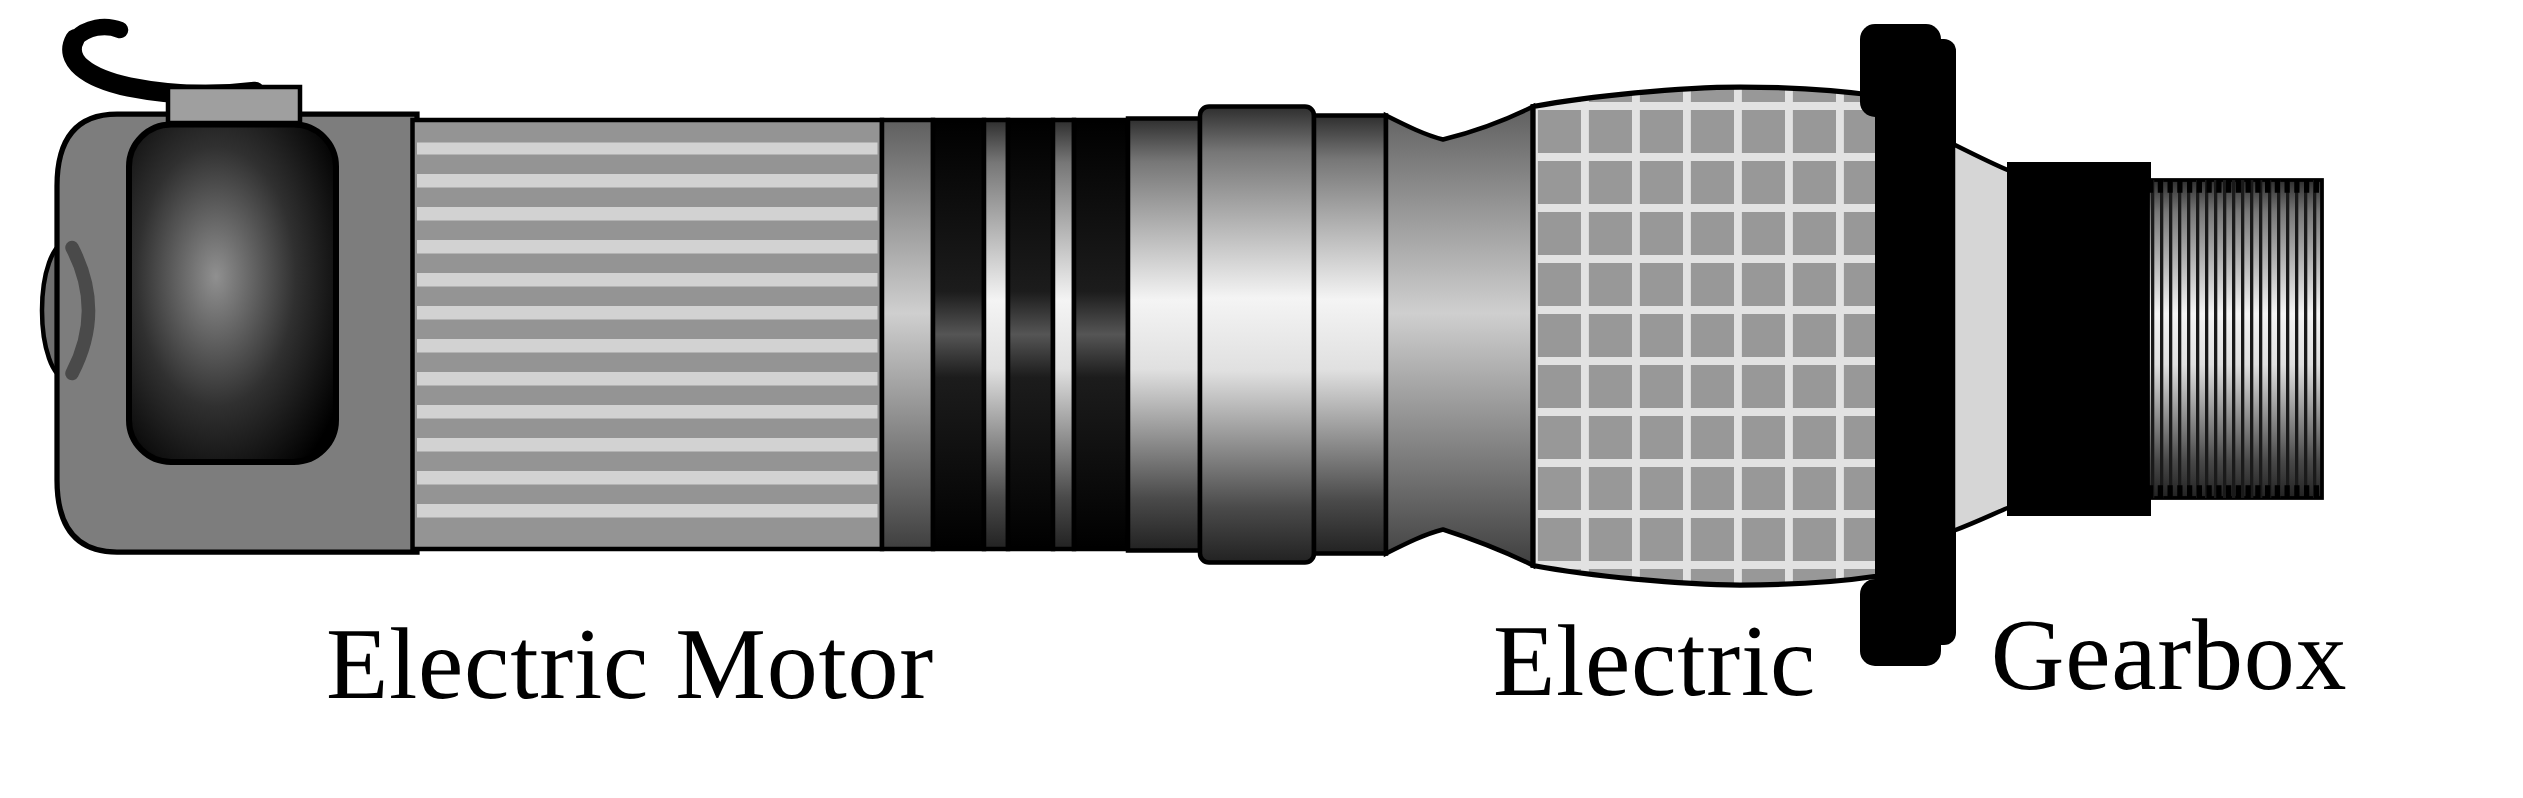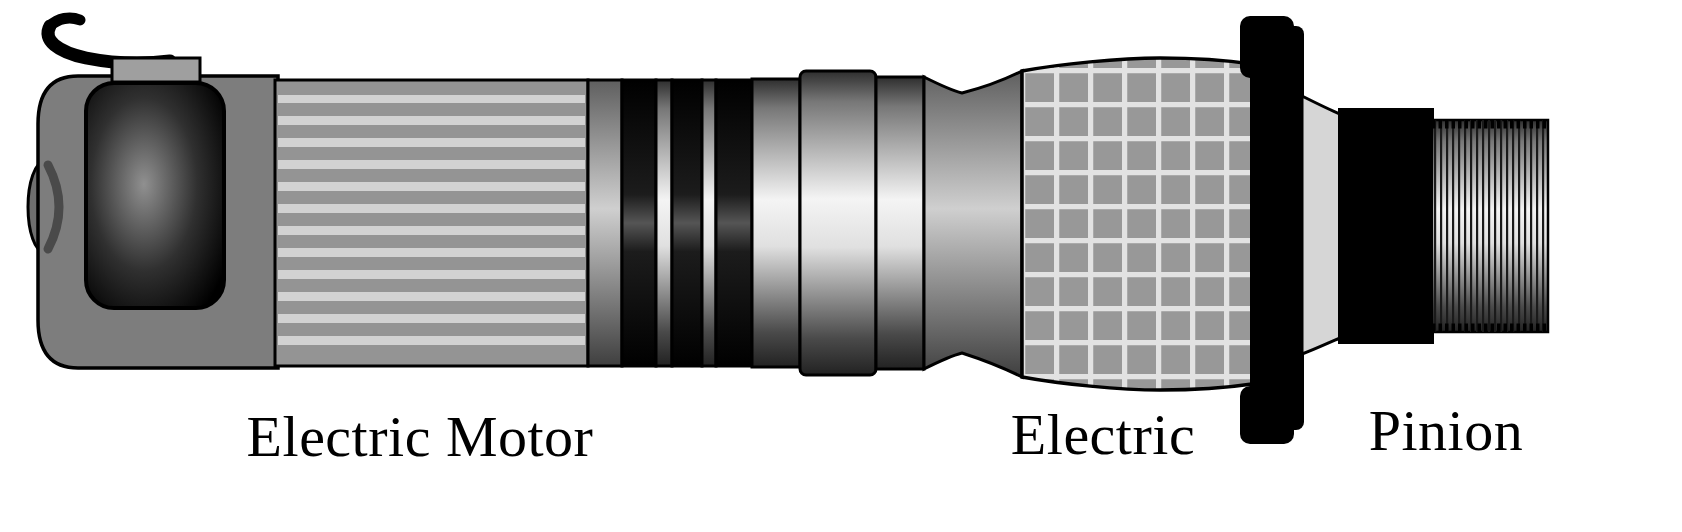--- a/index.html
+++ b/index.html
@@ -19,21 +19,21 @@
     position: absolute;
     left: 0;
     top: 0;
     width: 1682px;
     height: 532px;
   }
   .part-label {
     position: absolute;
     transform: translateX(-50%);
     color: #000000;
-    font-size: 58px;
+    font-size: 68px;
     line-height: 1;
     white-space: nowrap;
     letter-spacing: 0.5px;
   }
   .label-motor   { left: 420px;  top: 408px; }
   .label-gearbox { left: 1103px; top: 406px; }
   .label-pinion  { left: 1446px; top: 402px; }
 </style>
 </head>
 <body>
@@ -133,15 +133,15 @@
       <rect x="1432" y="120" width="116" height="212" fill="url(#spline)"></rect>
       <line x1="1432" y1="124" x2="1548" y2="124" stroke="#000" stroke-width="9" stroke-dasharray="3.5 3"></line>
       <line x1="1432" y1="328" x2="1548" y2="328" stroke="#000" stroke-width="9" stroke-dasharray="3.5 3"></line>
     </g>
   </svg>
 
   <div class="part-label label-motor">Electric Motor</div>
 
   <div class="part-label label-gearbox">Electric</div>
 
-  <div class="part-label label-pinion">Pinion</div>
+  <div class="part-label label-pinion">Gearbox</div>
 
 </div>
 
 </body></html>

